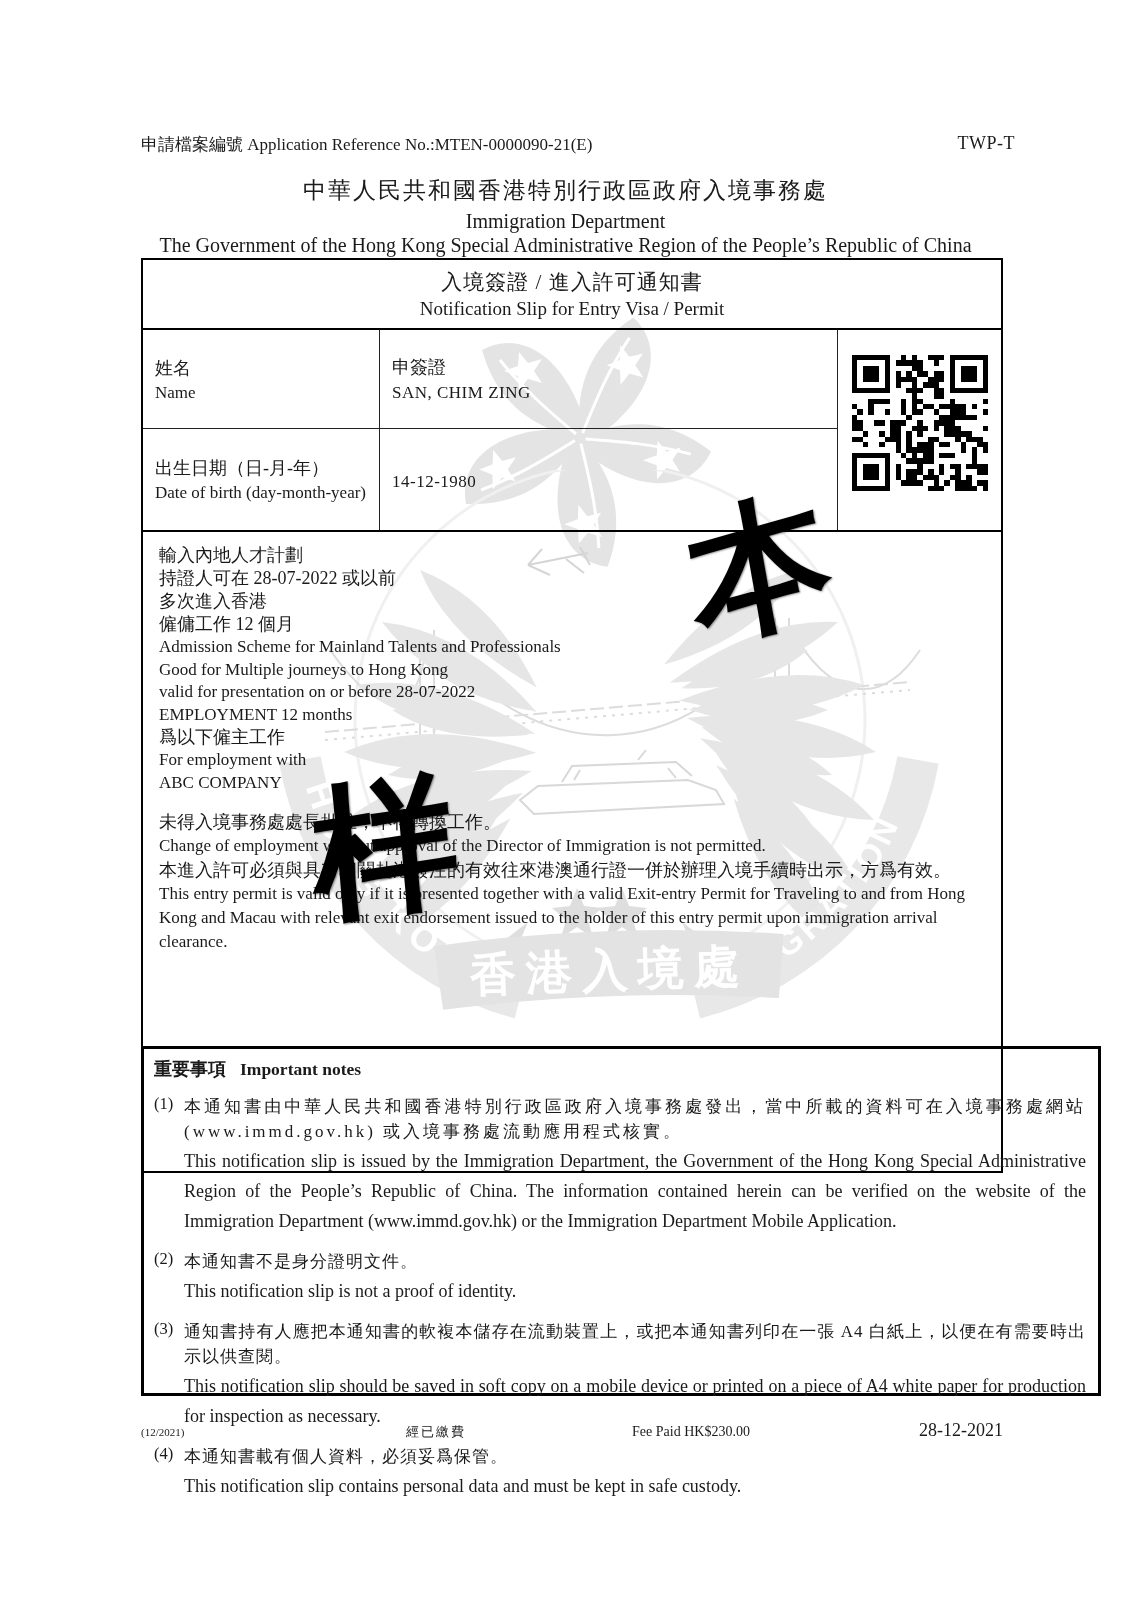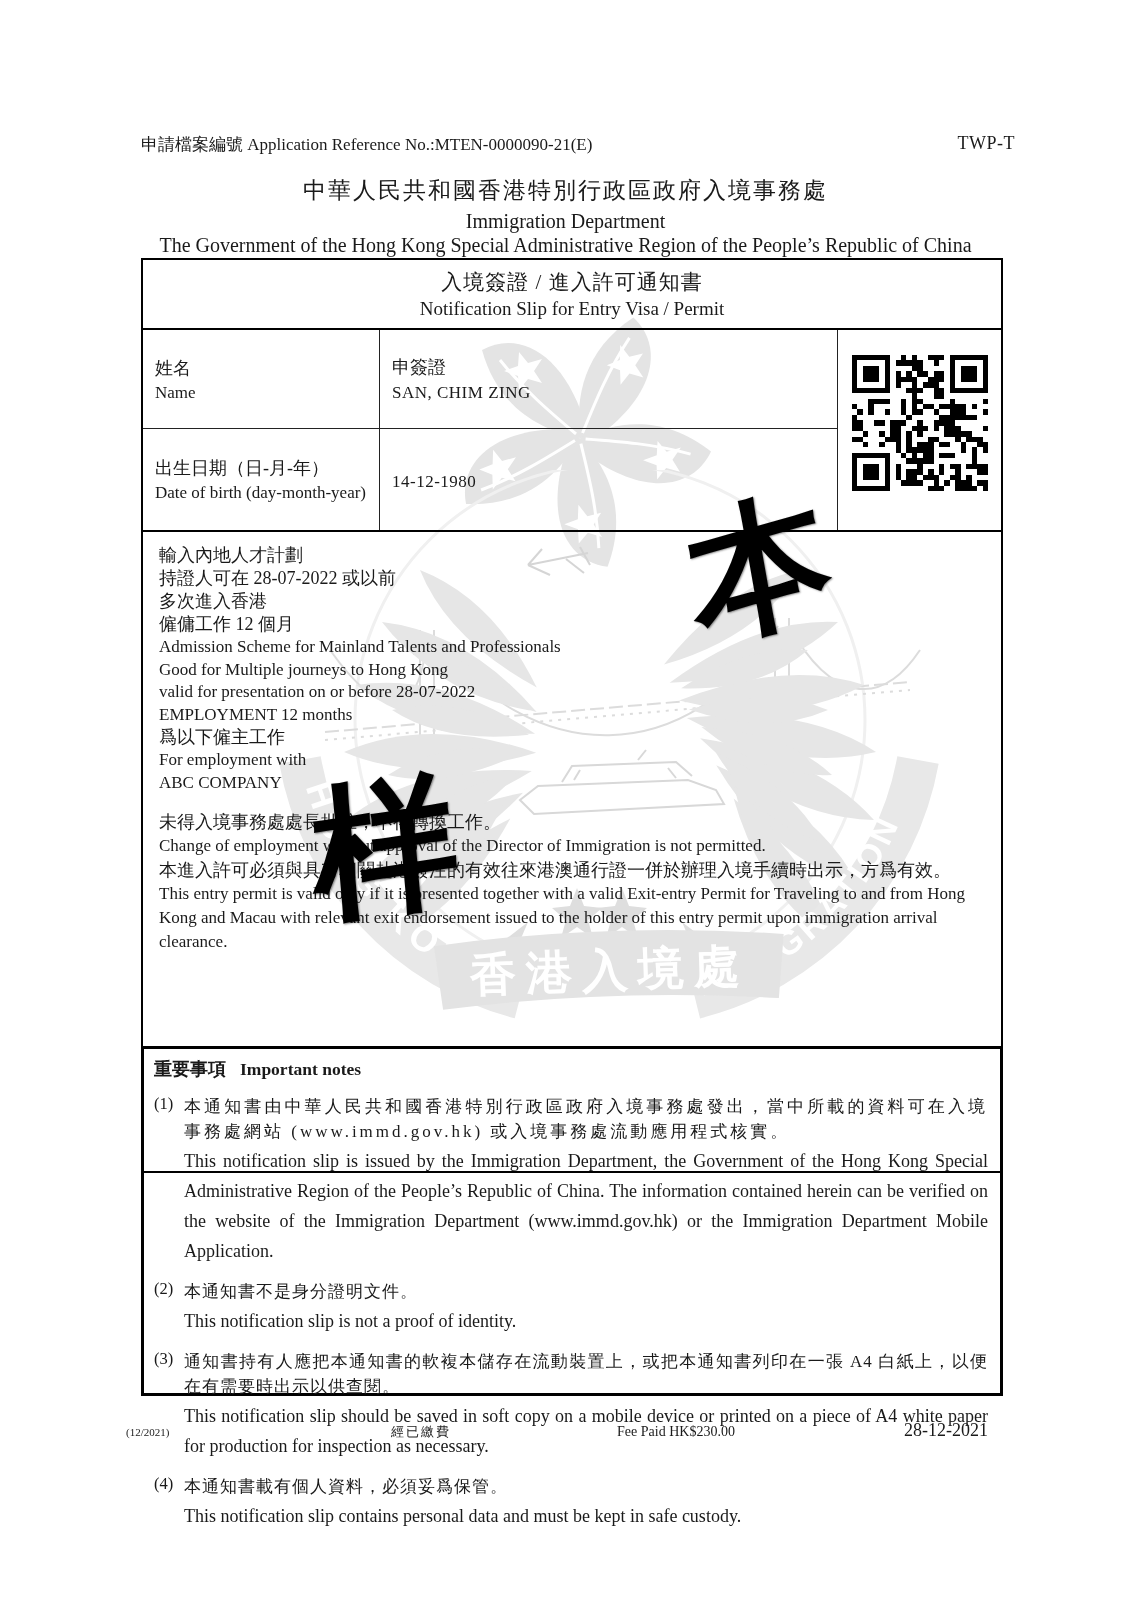--- a/index.html
+++ b/index.html
@@ -53,33 +53,33 @@
   .val-cn{font-size:18px;}
   .val-en{font-size:17px;margin-top:4px;letter-spacing:.5px;}
   .body-sec{padding:12px 0 0 16px;}
   .bline{line-height:22.5px;font-size:17px;}
   .bline.cn{font-size:18px;line-height:23px;}
   .cond-sec{padding:16px 27px 0 16px;}
   .cline{line-height:24px;font-size:17px;}
   .cline.cn{font-size:18px;}
   
   .box2{
-    position:absolute;left:141px;top:1046px;width:862px;height:350px;
+    position:absolute;left:141px;top:1046px;width:960px;height:350px;
     border:3px solid #000;box-sizing:border-box;z-index:2;padding:8px 12px 17px 10px;background:transparent;
   }
   .notes-hd{font-weight:bold;font-size:17.5px;}
   .notes-hd .cnh{font-size:18px;margin-right:14px;}
   .note{display:flex;margin-top:13px;}
   .note .num{width:30px;flex:0 0 30px;font-size:16.5px;}
   .note .ntxt{flex:1;}
   .n-cn{font-size:17px;line-height:25px;text-align:justify;letter-spacing:1px;}
   .n-cn.wide{letter-spacing:3px;}
   .n-en{font-size:18px;line-height:30px;text-align:justify;margin-top:2px;}
   
-  .foot-row{position:absolute;left:126px;top:1420px;width:862px;display:flex;align-items:baseline;z-index:2;}
+  .foot-row{position:absolute;left:141px;top:1420px;width:862px;display:flex;align-items:baseline;z-index:2;}
   .f-ver{font-size:11px;width:170px;}
   .f-cn{font-size:13px;width:250px;text-align:center;letter-spacing:2px;}
   .f-en{font-size:14px;width:260px;text-align:center;}
   .f-date{font-size:18px;flex:1;text-align:right;}
 </style>
 </head>
 <body>
 
 <div class="page">
 

